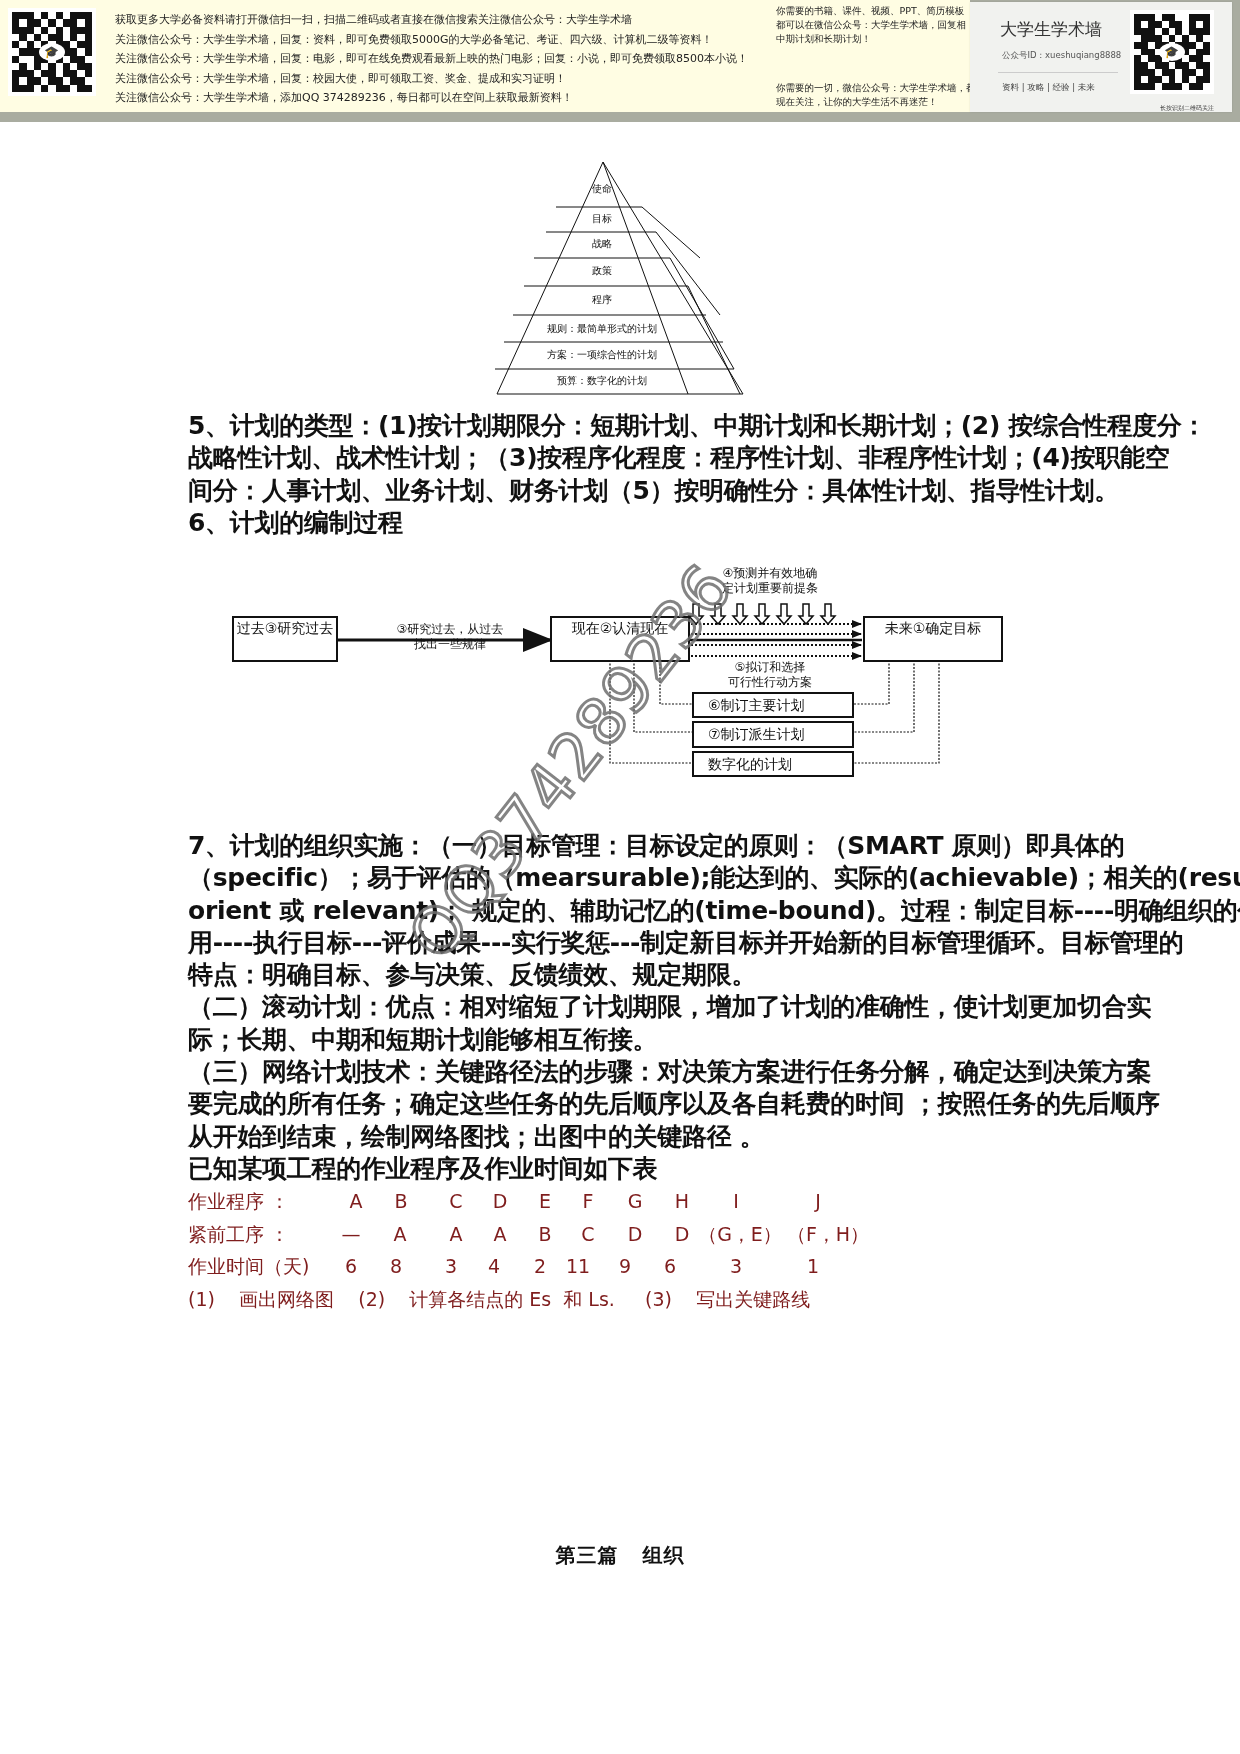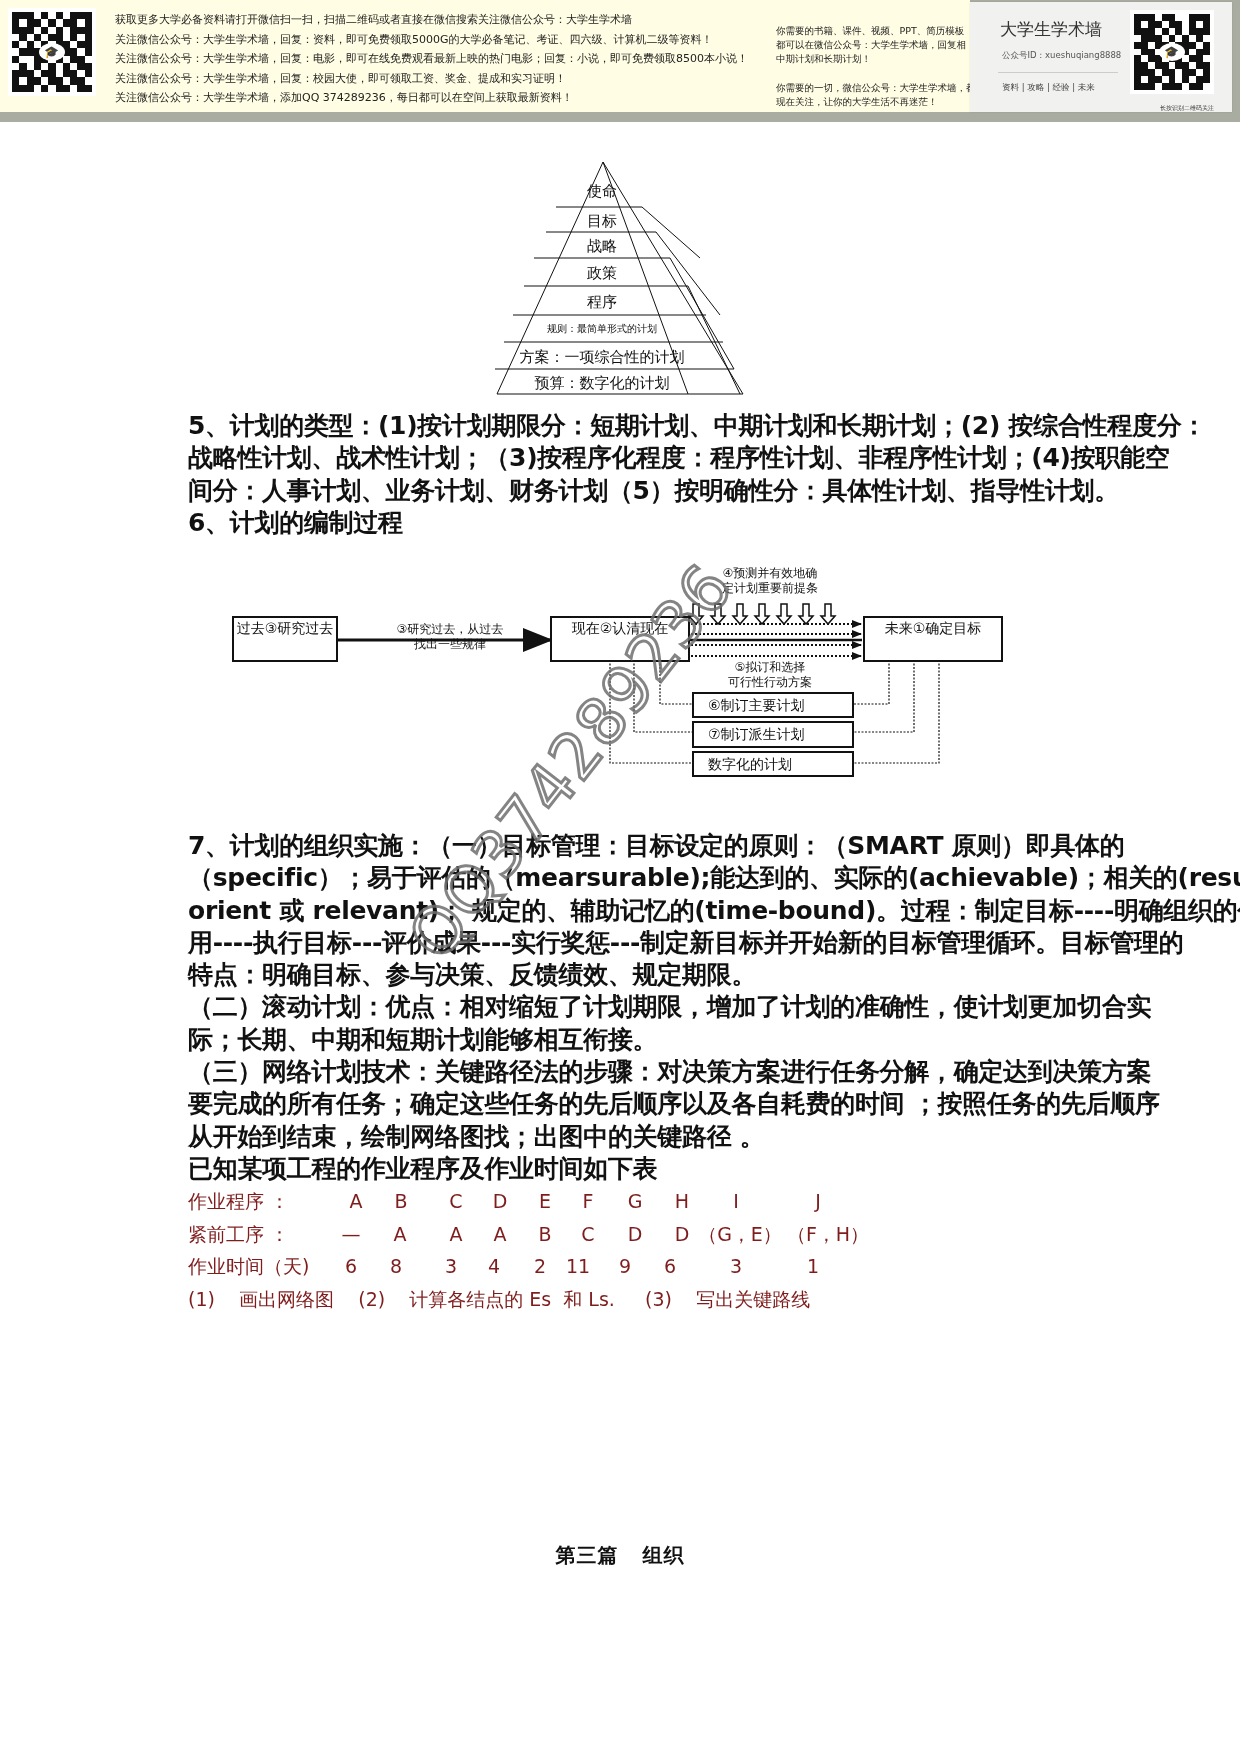--- a/index.html
+++ b/index.html
@@ -44,21 +44,21 @@
   .card-title { position: absolute; left: 30px; top: 16px; font-size: 17px; color: #333; }
   .card-id { position: absolute; left: 32px; top: 48px; font-size: 8.5px; color: #555; }
   .card-rule { position: absolute; left: 28px; top: 70px; width: 120px; border-top: 1px solid #ccc; }
   .card-links { position: absolute; left: 32px; top: 80px; font-size: 8.5px; color: #444; }
   .card-foot { position: absolute; left: 1160px; top: 104px; font-size: 6px; color: #333; }
 
   
   .pyramid { position: absolute; left: 490px; top: 160px; width: 260px; height: 236px; }
   .pyr-label {
     position: absolute; left: 0; width: 260px; text-align: center;
-    font-size: 15px; color: #111;
+    font-size: 10px; color: #111;
   }
 
   
   .para {
     position: absolute; left: 188px; width: 880px;
     font-size: 25px; line-height: 32.3px; color: #111;
     font-family: "DejaVu Sans", sans-serif; letter-spacing: -0.3px; font-weight: bold;
   }
   .para p { margin: 0; white-space: nowrap; }
 
@@ -225,21 +225,21 @@
         <i></i>
       <span class="cap">🎓</span>
     </div>
     <div class="banner-lines">
       <div>获取更多大学必备资料请打开微信扫一扫，扫描二维码或者直接在微信搜索关注微信公众号：大学生学术墙</div>
       <div>关注微信公众号：大学生学术墙，回复：资料，即可免费领取5000G的大学必备笔记、考证、四六级、计算机二级等资料！</div>
       <div>关注微信公众号：大学生学术墙，回复：电影，即可在线免费观看最新上映的热门电影；回复：小说，即可免费领取8500本小说！</div>
       <div>关注微信公众号：大学生学术墙，回复：校园大使，即可领取工资、奖金、提成和实习证明！</div>
       <div>关注微信公众号：大学生学术墙，添加QQ 374289236，每日都可以在空间上获取最新资料！</div>
     </div>
-    <div class="banner-side" style="top:4px;margin-top:20px;">
+    <div class="banner-side" style="top:4px;">
       <div>你需要的书籍、课件、视频、PPT、简历模板</div>
       <div>都可以在微信公众号：大学生学术墙，回复相</div>
       <div>中期计划和长期计划！</div>
     </div>
     <div class="banner-side" style="top:81px;width:200px;">
       <div style="white-space:nowrap;">你需要的一切，微信公众号：大学生学术墙，都有！</div>
       <div>现在关注，让你的大学生活不再迷茫！</div>
     </div>
   </div>
   <div class="card">

